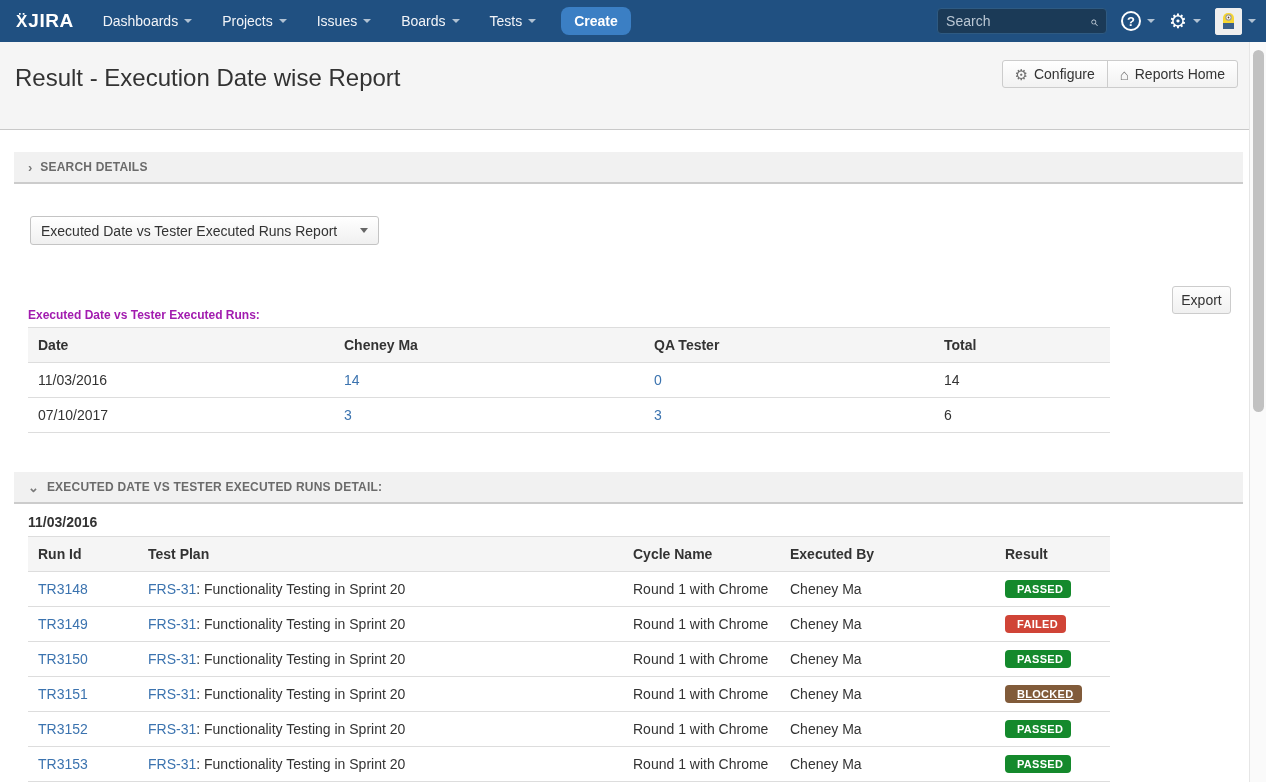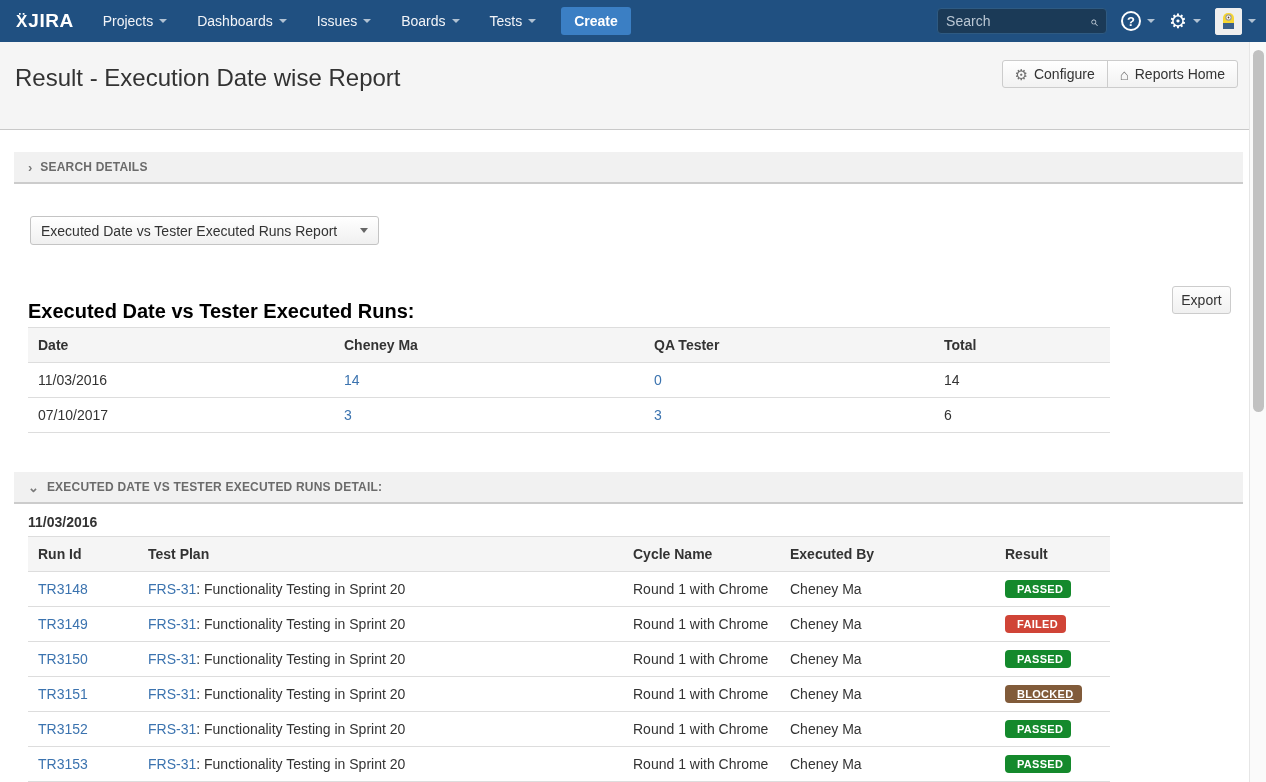--- a/index.html
+++ b/index.html
@@ -25,21 +25,21 @@
     color: #f2f4f8; font-size: 14px; padding: 0 15px; height: 100%;
     display: flex; align-items: center; cursor: pointer; white-space: nowrap;
   }
   .caret {
     display: inline-block; width: 0; height: 0; margin-left: 6px;
     border-left: 4px solid transparent; border-right: 4px solid transparent;
     border-top: 4px solid rgba(255,255,255,0.65);
   }
   .create-btn {
     background: #3b7fc4; color: #fff; font-weight: bold; font-size: 14px;
-    border: none; border-radius: 3px; padding: 6px 13px; margin-left: 10px; cursor: pointer;
+    border: none; border-radius: 8px; padding: 6px 13px; margin-left: 10px; cursor: pointer;
   }
   .nav-right { margin-left: auto; display: flex; align-items: center; gap: 14px; }
   .search-box {
     background: #1b3a57; border: 1px solid #2e5a82; border-radius: 4px;
     width: 170px; height: 26px; display: flex; align-items: center; padding: 0 8px;
   }
   .search-box input {
     background: transparent; border: none; outline: none; color: #d5dfe9;
     font-size: 14px; width: 100%; font-family: "Liberation Sans", sans-serif;
   }
@@ -107,21 +107,21 @@
 
   
   .export-btn {
     position: absolute; left: 1172px; top: 286px; width: 59px; height: 28px;
     background: linear-gradient(#fdfdfd, #f0f0f0); border: 1px solid #cccccc; border-radius: 3px;
     font-size: 14px; color: #333; cursor: pointer; font-family: "Liberation Sans", sans-serif;
   }
 
   
   .summary-title {
-    position: absolute; left: 28px; top: 300px; font-size: 20px; font-weight: bold; color: #000000;
+    position: absolute; left: 28px; top: 308px; font-size: 12px; font-weight: bold; color: #a21caf;
   }
   table { border-collapse: collapse; table-layout: fixed; font-size: 14px; color: #333; }
   .summary-table { position: absolute; left: 28px; top: 327px; width: 1082px; }
   .detail-table  { position: absolute; left: 28px; top: 536px; width: 1082px; }
   th, td { text-align: left; padding: 0 10px; height: 35px; font-weight: normal; }
   thead th {
     background: #f5f5f5; font-weight: bold;
     border-top: 1px solid #dddddd; border-bottom: 1px solid #dddddd;
   }
   tbody td { border-bottom: 1px solid #dddddd; background: #fff; }
@@ -152,25 +152,25 @@
 
 <div class="page">
 
   <div class="navbar">
     <div class="logo">
       <span class="charlie">Ẍ</span>
       <span class="word">JIRA</span>
     </div>
     <div class="nav-items">
       <div class="nav-item">
+        <span>Dashboards</span>
+        <span class="caret"></span>
+      </div>
+      <div class="nav-item">
         <span>Projects</span>
-        <span class="caret"></span>
-      </div>
-      <div class="nav-item">
-        <span>Dashboards</span>
         <span class="caret"></span>
       </div>
       <div class="nav-item">
         <span>Issues</span>
         <span class="caret"></span>
       </div>
       <div class="nav-item">
         <span>Boards</span>
         <span class="caret"></span>
       </div>

